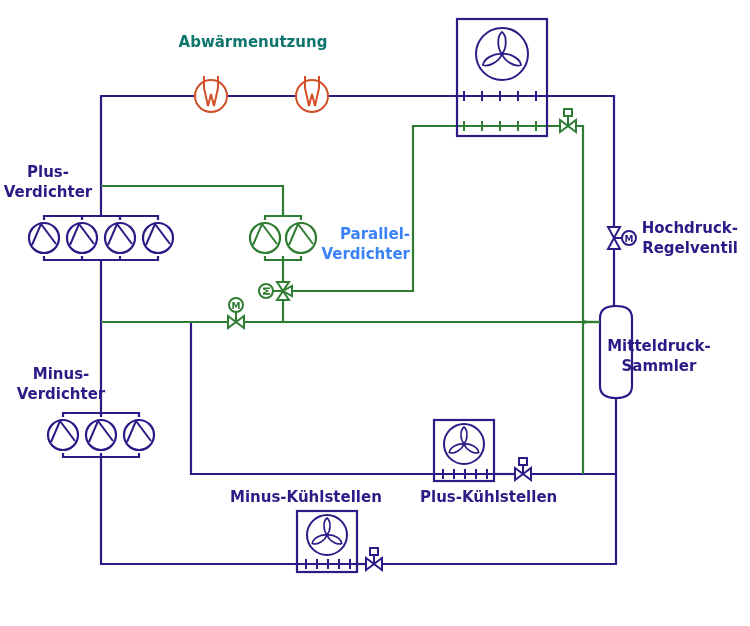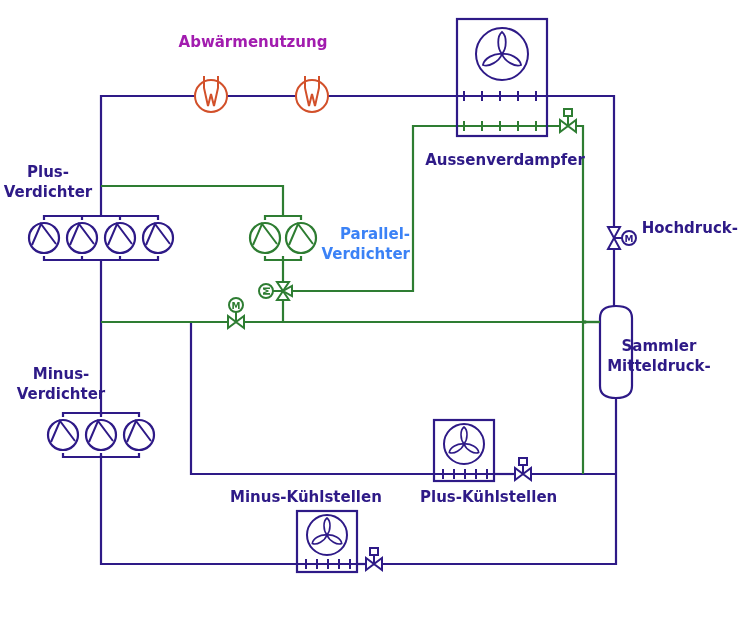--- a/index.html
+++ b/index.html
@@ -1,21 +1,21 @@
 <!DOCTYPE html>
 <html><head>
   <meta charset="utf-8">
   <style>
     html, body { margin: 0; padding: 0; background: #ffffff; }
     body { width: 750px; height: 626px; position: relative; overflow: hidden; font-family: "Liberation Sans", sans-serif; }
     #diagram { position: absolute; left: 0; top: 0; }
     .lbl { position: absolute; font-family: "DejaVu Sans", sans-serif; font-weight: bold; font-size: 15px; line-height: 20px; white-space: nowrap; }
     .purple { color: #2e1a87; }
     .green  { color: #3b82f6; }
-    .orange { color: #a21caf; }
+    .orange { color: #0f766e; }
     .center { text-align: center; }
     .right  { text-align: right; }
   </style>
 </head>
 <body>
 
 <svg id="diagram" width="750" height="626" viewBox="0 0 750 626" xmlns="http://www.w3.org/2000/svg">
   <defs>
 
     <g id="comp">
@@ -238,40 +238,40 @@
     <line x1="374" y1="564" x2="374" y2="555"></line>
     <rect x="370" y="548" width="8" height="7"></rect>
   </g>
 </svg>
 
 <div class="lbl orange center" style="left:118px; top:32px; width:270px;">
   <div>Abwärmenutzung</div>
 </div>
 
 <div class="lbl purple center" style="left:420px; top:150px; width:170px;">
-  <div>Aussenverdampfer</div>
 </div>
 
 <div class="lbl purple center" style="left:2px; top:162px; width:92px;text-align:center;">
   <div>Plus-</div>
   <div>Verdichter</div>
 </div>
 
 <div class="lbl green right" style="left:318px; top:224px; width:92px;">
   <div>Parallel-</div>
   <div>Verdichter</div>
 </div>
 
 <div class="lbl purple right" style="left:640px; top:218px; width:98px;">
   <div>Hochdruck-</div>
+  <div>Regelventil</div>
 </div>
 
 <div class="lbl purple center" style="left:604px; top:336px; width:110px;">
+  <div>Mitteldruck-</div>
   <div>Sammler</div>
-  <div>Mitteldruck-</div>
 </div>
 
 <div class="lbl purple center" style="left:15px; top:364px; width:92px;">
   <div>Minus-</div>
   <div>Verdichter</div>
 </div>
 
 <div class="lbl purple" style="left:420px; top:487px;">Plus-Kühlstellen</div>
 
 <div class="lbl purple" style="left:230px; top:487px;">Minus-Kühlstellen</div>

